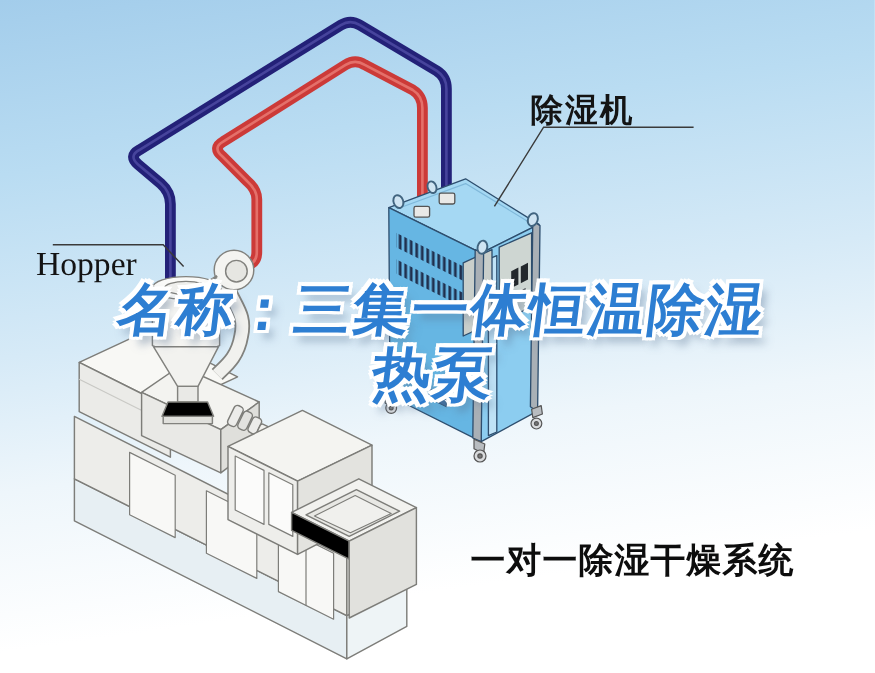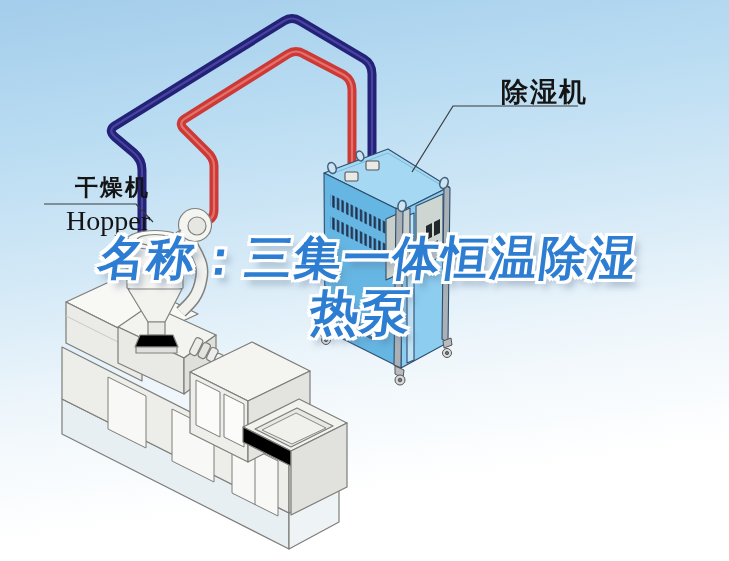--- a/index.html
+++ b/index.html
@@ -2,21 +2,21 @@
 <html><head>
 <meta charset="utf-8">
 <style>
   html,body{margin:0;padding:0;}
   .stage{
     position:relative;width:729px;height:561px;overflow:hidden;
     background:linear-gradient(172deg,#a3cdeb 0%,#b9dcf2 22%,#d6eaf7 45%,#eef6fb 62%,#ffffff 82%,#ffffff 100%);
     font-family:"Liberation Sans","DejaVu Sans",sans-serif;
   }
   svg{position:absolute;left:0;top:0;}
-  .lbl{position:absolute;color:#141414;text-align:right;line-height:1.05;}
+  .lbl{position:absolute;color:#141414;text-align:left;line-height:1.05;}
   .lbl-zh{font-family:"Liberation Serif","DejaVu Serif",serif;font-weight:600;}
   .lbl-en{font-family:"Liberation Serif","DejaVu Serif",serif;font-weight:500;}
   .dryer-zh{left:30px;top:176px;width:120px;font-size:23px;letter-spacing:2px;}
   .dryer-en{left:30px;top:206px;width:120px;font-size:28px;}
   .dehu-zh{left:442px;top:78px;width:146px;font-size:27px;letter-spacing:2px;}
   .dehu-en{left:430px;top:108px;width:170px;font-size:24px;}
   .caption-zh{left:392px;top:453px;width:300px;font-size:29px;font-weight:800;letter-spacing:1px;color:#0d0d0d;}
   .caption-en{left:392px;top:492px;width:300px;font-size:23px;font-family:"Liberation Serif","DejaVu Serif",serif;font-weight:700;color:#111;}
   .watermark{
     position:absolute;left:0;top:232px;width:729px;text-align:center;
@@ -162,24 +162,24 @@
     <polygon points="140,335 173,335 178,347 135,347" fill="#ececе9"></polygon>
     <polygon points="136,347 177,347 177,353 136,353" fill="#e0e0dc"></polygon>
   </g>
 
   <g stroke="#3a3a3a" stroke-width="1.2" fill="none">
     <path d="M44,204 L136,204 L153,222"></path>
     <path d="M578,106 L453,106 L412,172"></path>
   </g>
 </svg>
 
-<div class="lbl lbl-zh dryer-zh">干燥机</div>
 <div class="lbl lbl-en dryer-en">Hopper</div>
 
 <div class="lbl lbl-zh dehu-zh">除湿机</div>
 
 <div class="watermark">
   <div class="wm1">名称：三集一体恒温除湿</div>
   <div class="wm2">热泵</div>
 </div>
 
+<div class="lbl caption-zh">一对一除湿干燥系统</div>
 
 </div>
 
 </body></html>

